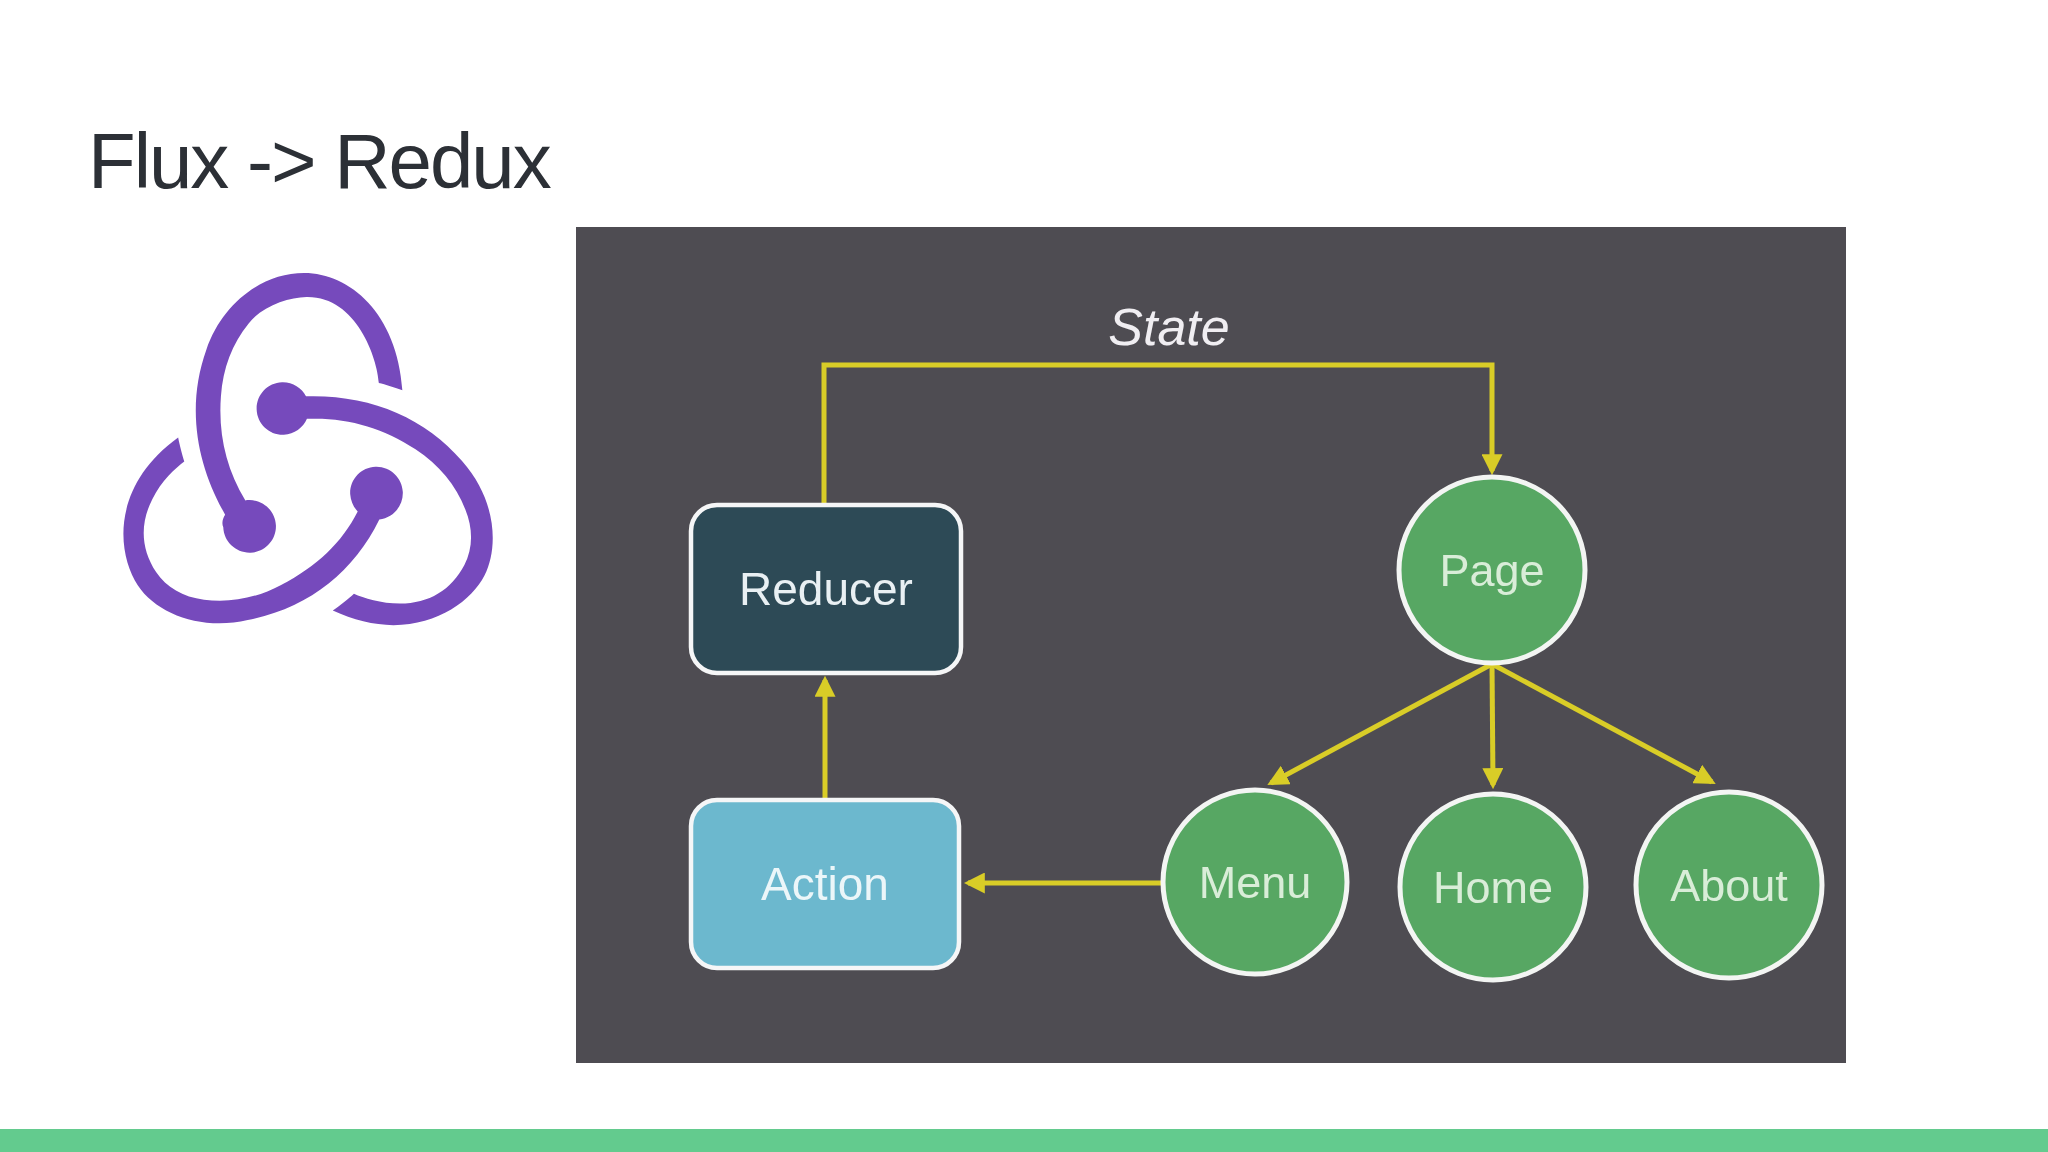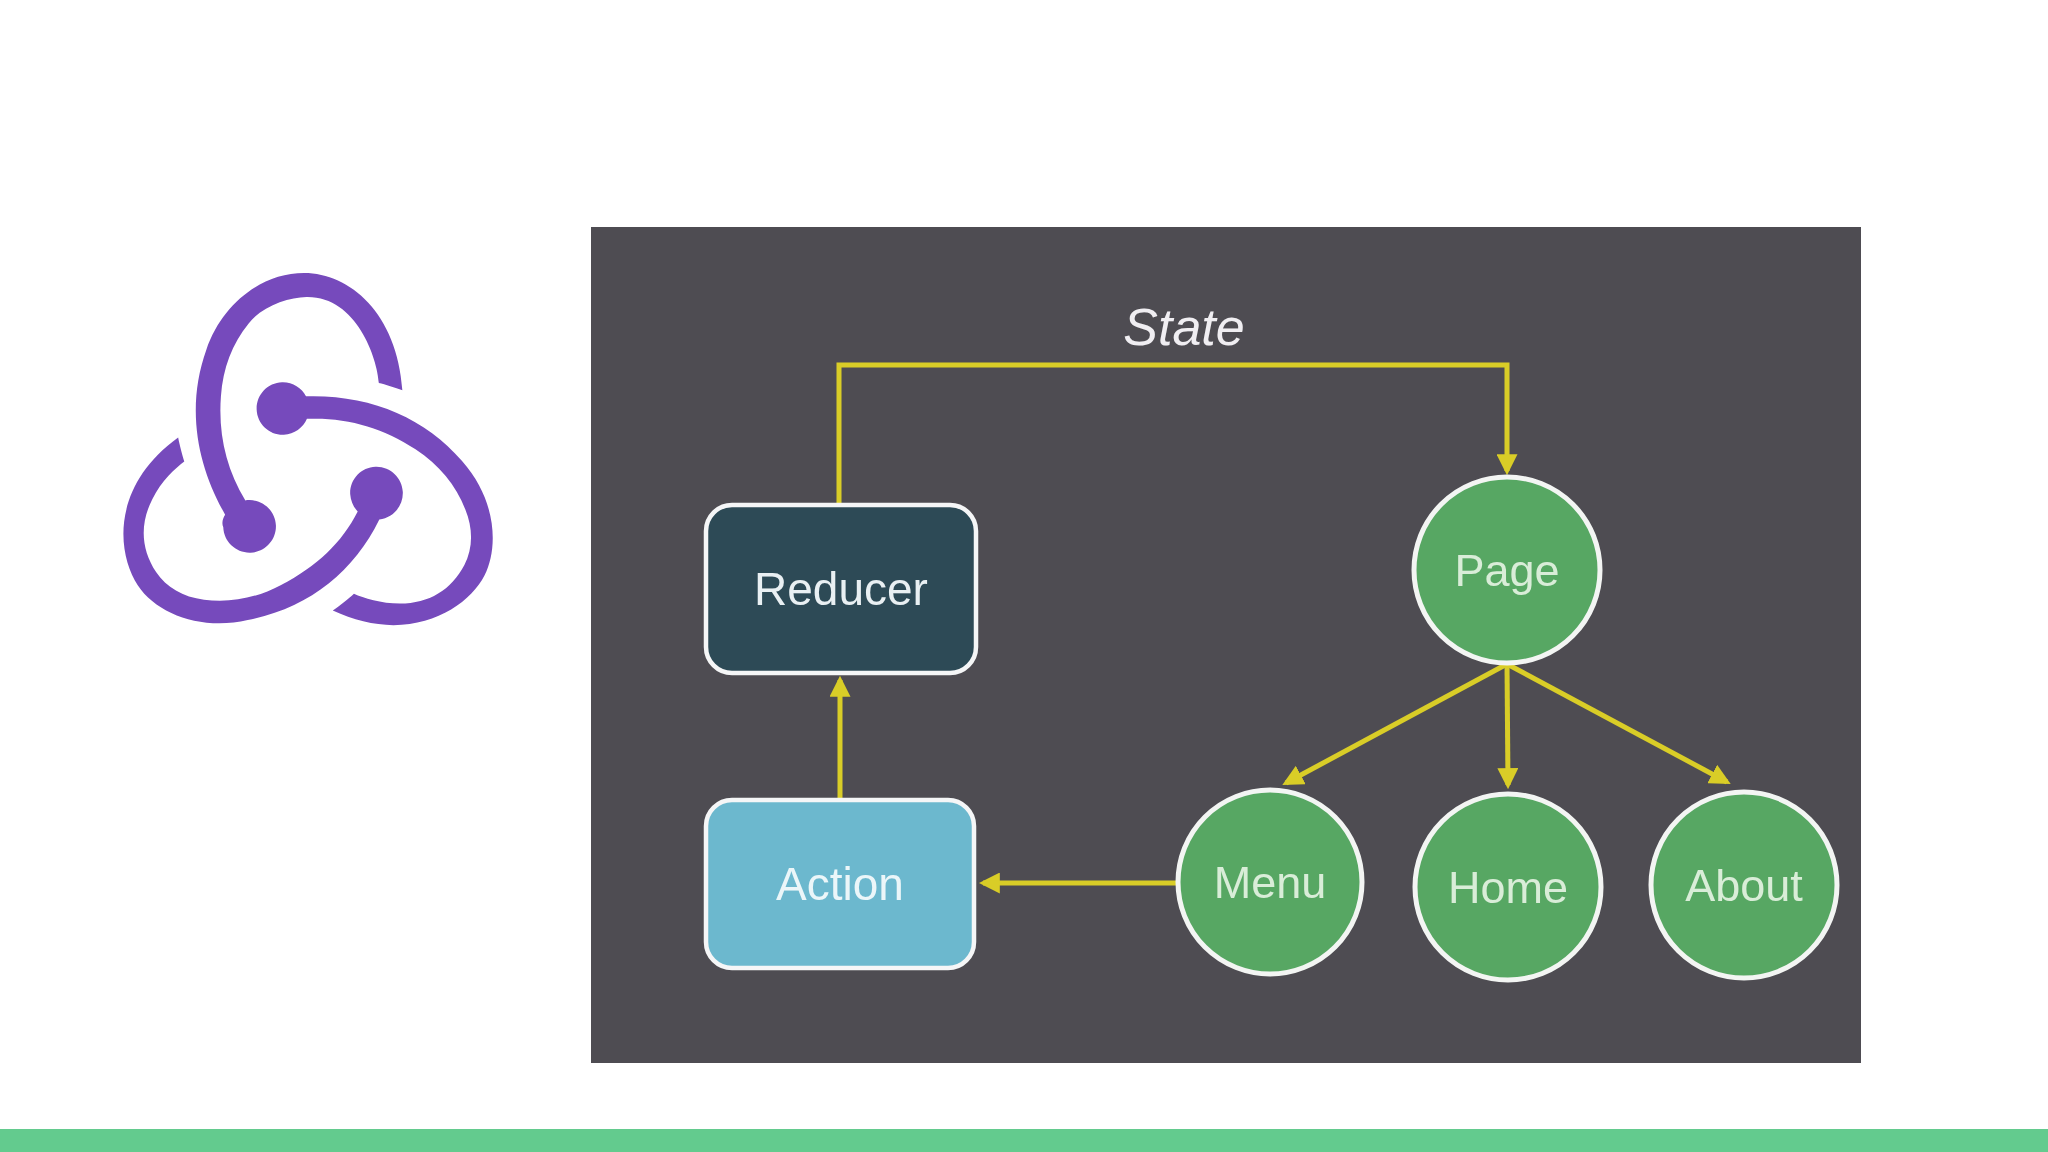--- a/index.html
+++ b/index.html
@@ -31,21 +31,21 @@
   }
   .redux-logo {
     position: absolute;
     left: 71px;
     top: 212px;
     width: 470px;
     height: 470px;
   }
   .diagram-panel {
     position: absolute;
-    left: 591px;
+    left: 576px;
     top: 227px;
     width: 1270px;
     height: 721px;
   }
   .diagram-svg {
     display: block;
     width: 1270px;
     height: 836px;
     font-family: "Liberation Sans", sans-serif;
   }
@@ -82,20 +82,21 @@
     width: 2048px;
     height: 23px;
     display: block;
   }
 </style>
 </head>
 <body>
 
 <div class="slide">
 
+  <h1 class="slide-title">Flux -&gt; Redux</h1>
 
   <svg class="redux-logo" viewBox="0 0 100 100" xmlns="http://www.w3.org/2000/svg" aria-hidden="true">
     <path d="M65.6 65.4c2.9-.3 5.1-2.8 5-5.8-.1-3-2.6-5.4-5.6-5.4h-.2c-3.1.1-5.5 2.7-5.4 5.8.1 1.5.7 2.8 1.6 3.7-3.4 6.7-8.6 11.6-16.4 15.7-5.3 2.8-10.8 3.8-16.3 3.1-4.5-.6-8-2.6-10.2-5.9-3.2-4.9-3.5-10.2-.8-15.5 1.9-3.8 4.9-6.6 6.8-8-.4-1.3-1-3.5-1.3-5.1-14.5 10.5-13 24.7-8.6 31.4 3.3 5 10 8.1 17.4 8.1 2 0 4-.2 6-.7 12.8-2.5 22.5-10.1 28-21.4zM83.2 53c-7.6-8.9-18.8-13.8-31.6-13.8h-1.6c-.9-1.8-2.8-3-4.9-3h-.2c-3.1.1-5.5 2.7-5.4 5.8.1 3 2.6 5.4 5.6 5.4h.2c2.2-.1 4.1-1.5 4.9-3.4h1.8c7.6 0 14.8 2.2 21.3 6.5 5 3.3 8.6 7.6 10.6 12.8 1.7 4.2 1.6 8.3-.2 11.8-2.8 5.3-7.5 8.2-13.7 8.2-4 0-7.8-1.2-9.8-2.1-1.1 1-3.1 2.6-4.5 3.6 4.3 2 8.7 3.1 12.9 3.1 9.6 0 16.7-5.3 19.4-10.6 2.9-5.8 2.7-15.8-4.8-24.3zM32.4 67.1c.1 3 2.6 5.4 5.6 5.4h.2c3.1-.1 5.5-2.7 5.4-5.8-.1-3-2.6-5.4-5.6-5.4h-.2c-.2 0-.5 0-.7.1-4.1-6.8-5.8-14.2-5.2-22.2.4-6 2.4-11.2 5.9-15.5 2.9-3.7 8.5-5.5 12.3-5.6 10.6-.2 15.1 13 15.4 18.3 1.3.3 3.5 1 5 1.5C69.4 21.6 59.3 13 49.6 13c-9.1 0-17.5 6.6-20.8 16.3-4.6 12.9-1.6 25.3 4 35.1-.5.7-.8 1.8-.4 2.7z" fill="#764abc"></path>
   </svg>
 
   <div class="diagram-panel">
     <svg class="diagram-svg" viewBox="0 0 1270 836" xmlns="http://www.w3.org/2000/svg">
       <defs>
         <marker id="arrowhead" viewBox="0 0 10 10" refX="8" refY="5" markerWidth="4.2" markerHeight="4.2" orient="auto">
           <path d="M 0 0 L 10 5 L 0 10 z" fill="#d9cd27"></path>

